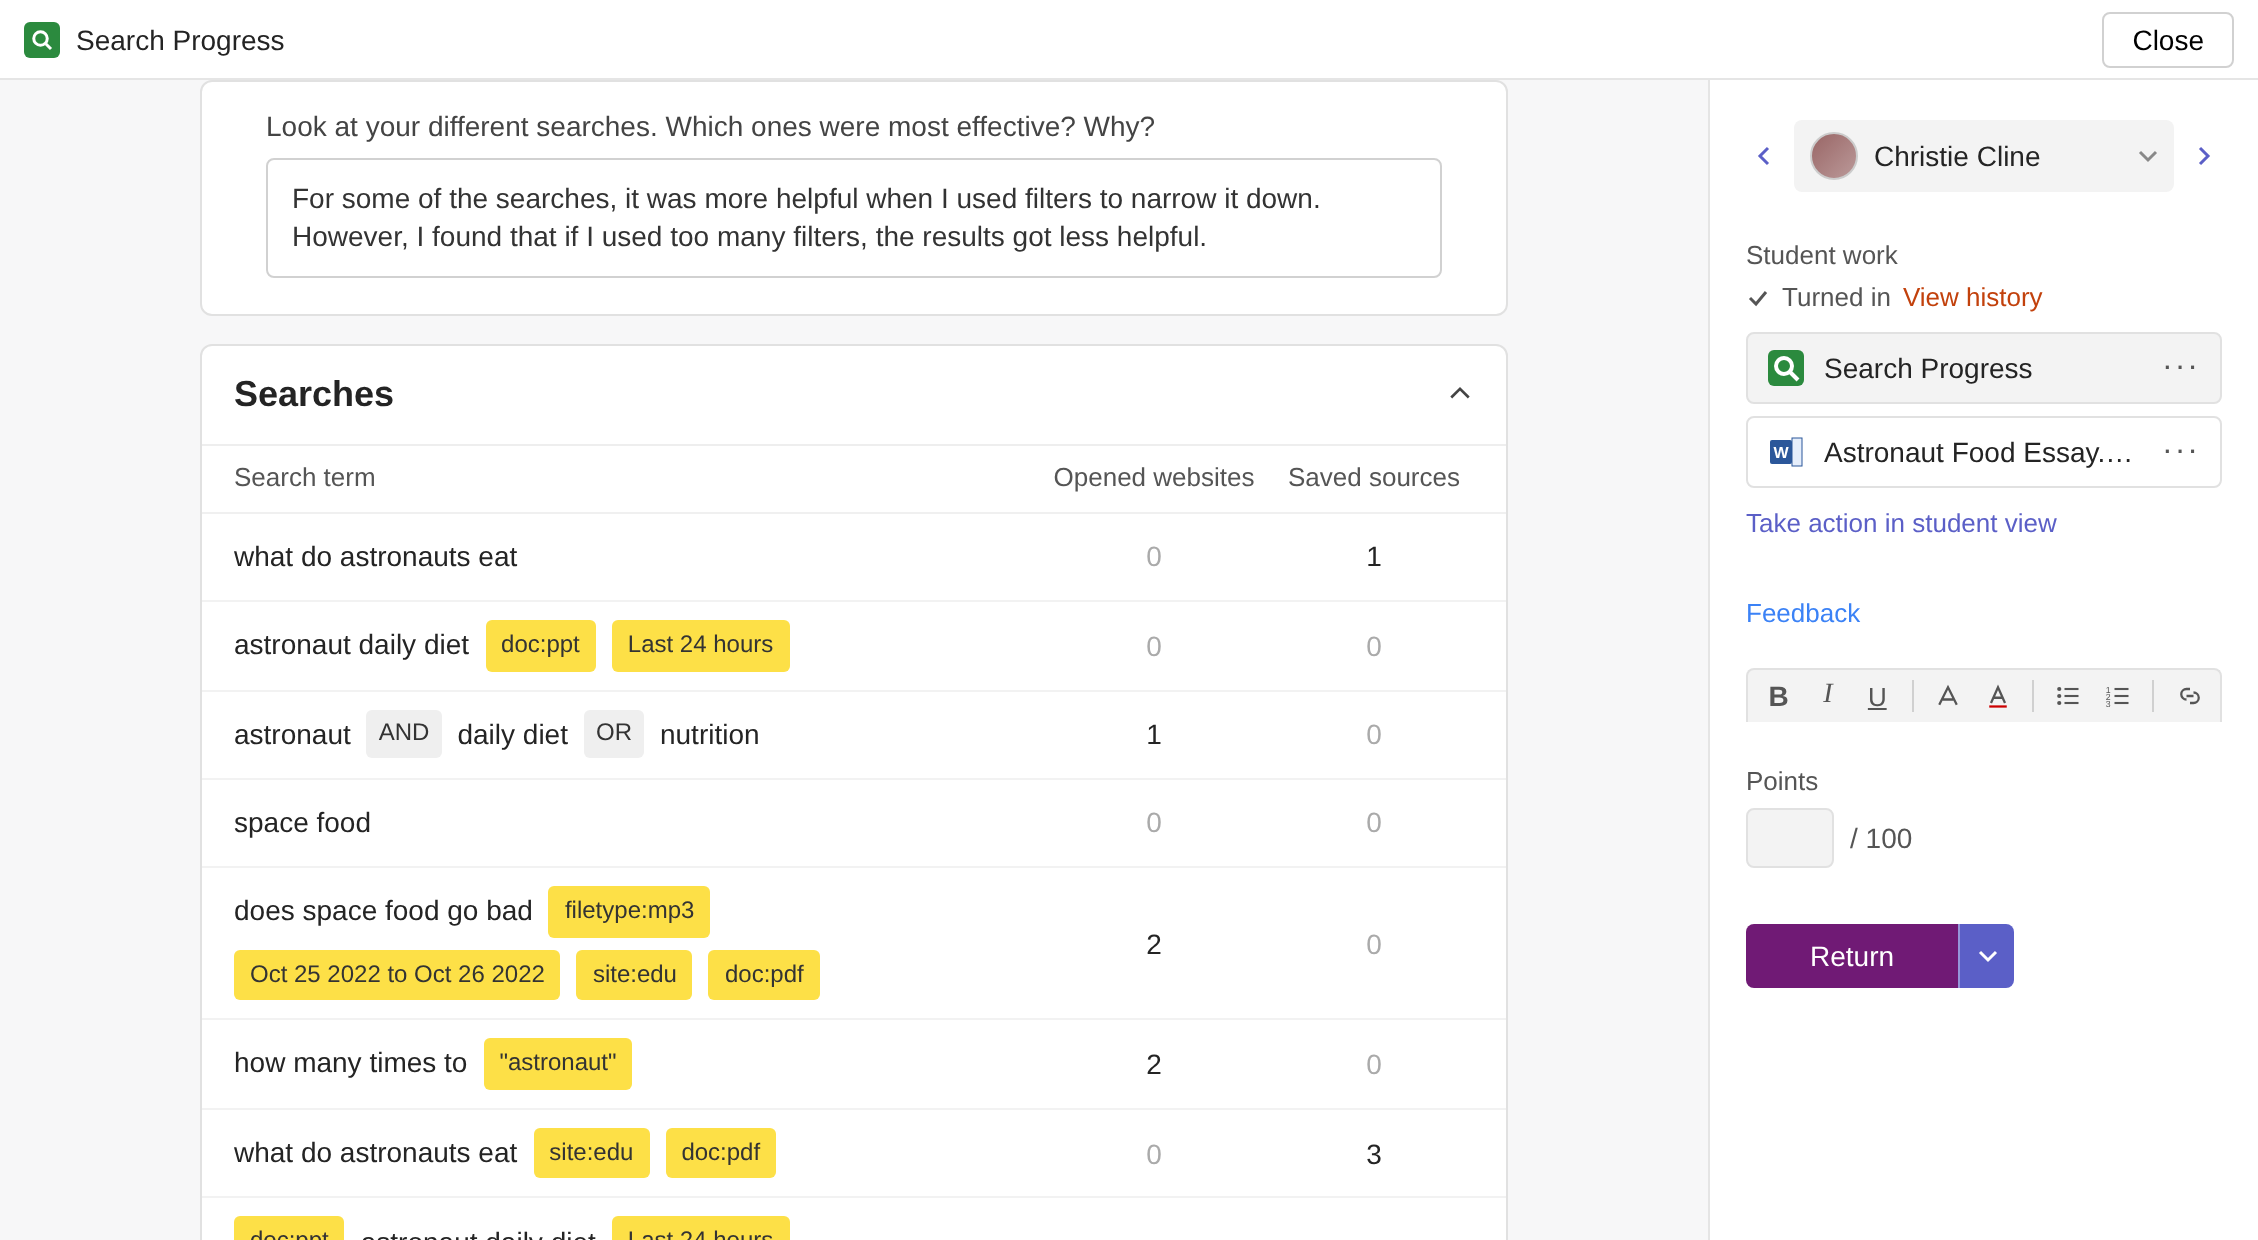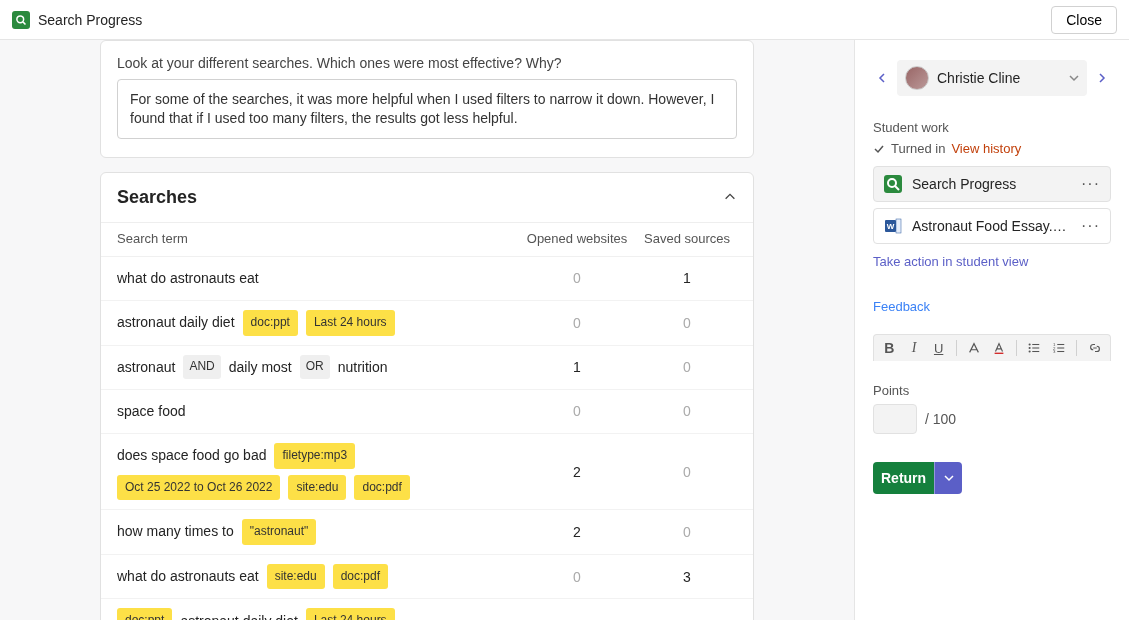--- a/index.html
+++ b/index.html
@@ -42,21 +42,21 @@
       flex: 1; background: #f7f7f8; padding: 0 0 20px;
       overflow-y: auto;
       border-right: 1px solid #e5e5e5;
       position: relative;
     }
     .scroll-inner { padding: 0 0 30px; }
 
     .card {
       background: #fff; border: 1px solid #e1e1e1; border-radius: 6px;
       margin: 0 auto 14px; width: 654px;
-      padding: 14px 16px 18px;
+      padding: 14px 32px 18px;
     }
     .card.reflection { margin-top: 0; padding-top: 14px; }
     .prompt-text { color: #444; font-size: 14px; margin-bottom: 8px; }
     .response-box {
       border: 1px solid #d1d1d1; border-radius: 4px;
       padding: 10px 12px; color: #333; font-size: 14px; line-height: 1.35;
     }
 
     .card.searches { padding: 0; }
     .section-header {
@@ -161,24 +161,23 @@
     .points-row { display: flex; align-items: center; gap: 8px; }
     .points-input {
       width: 44px; height: 30px; background: #f3f3f3;
       border: 1px solid #e1e1e1; border-radius: 4px; padding: 0 6px;
       font-size: 14px;
     }
     .points-max { color: #555; font-size: 14px; }
 
     .return-row { margin-top: 28px; display: flex; }
     .return-btn {
-      background: #15803d; color: #fff; border: none;
-      padding: 8px 8px; font-size: 14px; border-radius: 4px 0 0 4px;
+      background: #701a75; color: #fff; border: none;
+      padding: 8px 32px; font-size: 14px; border-radius: 4px 0 0 4px;
       cursor: pointer;
-      font-weight: bold;
     }
     .return-dd {
       background: #5b5fc7; border: none; border-left: 1px solid rgba(255,255,255,.35);
       border-radius: 0 4px 4px 0; width: 28px; cursor: pointer;
       display: flex; align-items: center; justify-content: center;
     }
   </style>
 </head>
 <body>
 
@@ -233,21 +232,21 @@
                 <span class="chip">doc:ppt</span>
                 <span class="chip">Last 24 hours</span>
               </div>
               <div class="col-opened num zero">0</div>
               <div class="col-saved num zero">0</div>
             </div>
             <div class="search-row">
               <div class="term-cell col-term">
                 <span class="term-text">astronaut</span>
                 <span class="op">AND</span>
-                <span class="term-text">daily most</span>
+                <span class="term-text">daily diet</span>
                 <span class="op">OR</span>
                 <span class="term-text">nutrition</span>
               </div>
               <div class="col-opened num">1</div>
               <div class="col-saved num zero">0</div>
             </div>
             <div class="search-row">
               <div class="term-cell col-term">
                 <span class="term-text">space food</span>
               </div>

